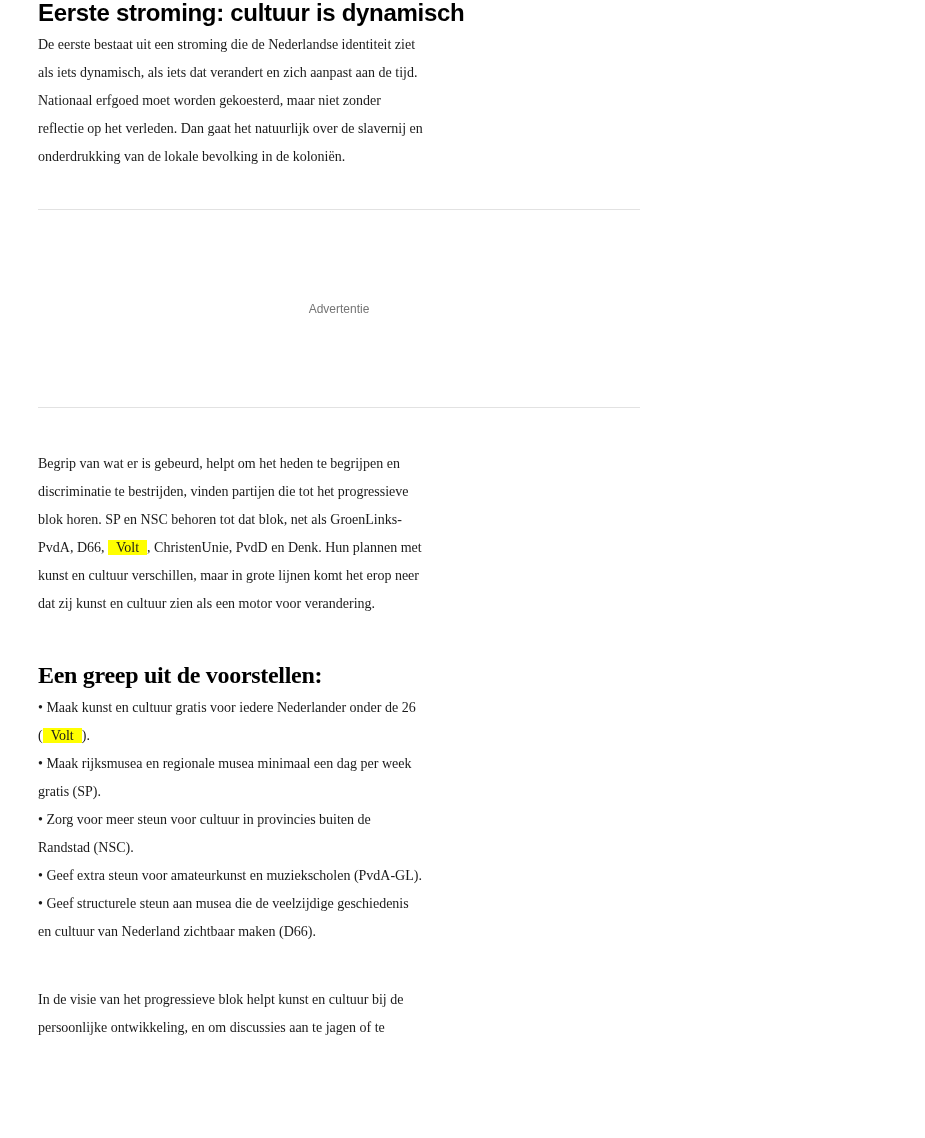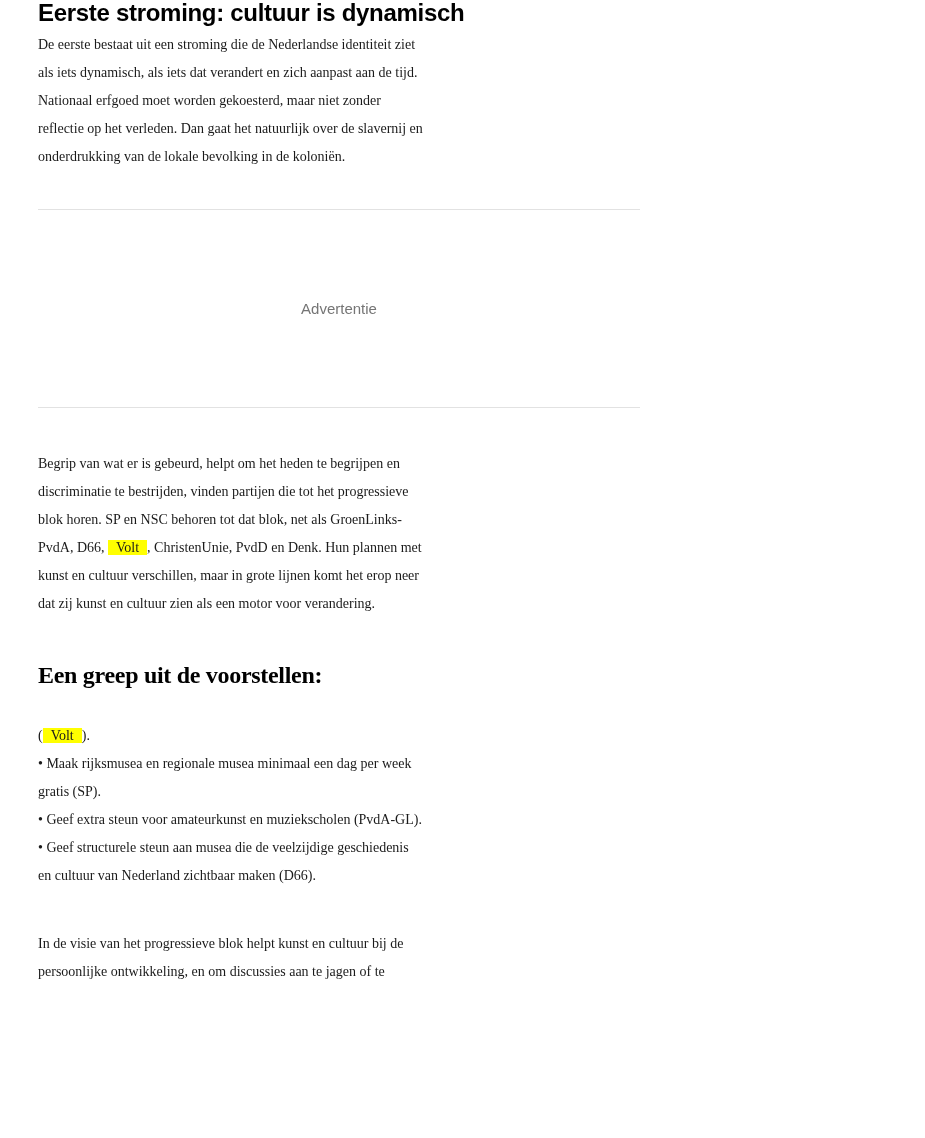--- a/index.html
+++ b/index.html
@@ -41,21 +41,21 @@
     border:0;border-top:1px solid var(--divider);
     margin:0;height:0;
   }
   .divider-top{margin-top:38px;}
   .ad-area{
     height:197px;
     display:flex;align-items:center;justify-content:center;
   }
   .advert-label{
     font-family:"Liberation Sans", sans-serif;
-    font-size:15px;
+    font-size:12px;
     color:var(--advert_label);
   }
   .para-2{margin-top:42px;}
   .sub-heading{
     margin:45px 0 0 0;
     font-family:Liberation Serif, serif;
     font-weight:700;
     font-size:24px;
     line-height:24px;
     letter-spacing:-0.3px;
@@ -85,21 +85,22 @@
     <span class="advert-label">Advertentie</span>
   </div>
 
   <hr class="divider">
 
   <p class="body-text para-2"><span>Begrip van wat er is gebeurd, helpt om het heden te begrijpen en</span><br><span>discriminatie te bestrijden, vinden partijen die tot het progressieve</span><br><span>blok horen. SP en NSC behoren tot dat blok, net als GroenLinks-</span><br><span>PvdA, D66, </span><mark>Volt</mark><span>, ChristenUnie, PvdD en Denk. Hun plannen met</span><br><span>kunst en cultuur verschillen, maar in grote lijnen komt het erop neer</span><br><span>dat zij kunst en cultuur zien als een motor voor verandering.</span></p>
 
   <h2 class="sub-heading">Een greep uit de voorstellen:</h2>
 
   <div class="proposals">
-    <p class="body-text"><br><span>(</span><mark>Volt</mark><span>).</span></p>
+    <p class="body-text"><span>• Maak kunst en cultuur gratis voor iedere Nederlander onder de 26</span><br><span>(</span><mark>Volt</mark><span>).</span></p>
     <p class="body-text"><span>• Maak rijksmusea en regionale musea minimaal een dag per week</span><br><span>gratis (SP).</span></p>
+    <p class="body-text"><span>• Zorg voor meer steun voor cultuur in provincies buiten de</span><br><span>Randstad (NSC).</span></p>
     <p class="body-text"><span>• Geef extra steun voor amateurkunst en muziekscholen (PvdA-GL).</span></p>
     <p class="body-text"><span>• Geef structurele steun aan musea die de veelzijdige geschiedenis</span><br><span>en cultuur van Nederland zichtbaar maken (D66).</span></p>
   </div>
 
   <p class="body-text para-3"><span>In de visie van het progressieve blok helpt kunst en cultuur bij de</span><br><span>persoonlijke ontwikkeling, en om discussies aan te jagen of te</span><br></p>
 
 </div>
 
 </body></html>

